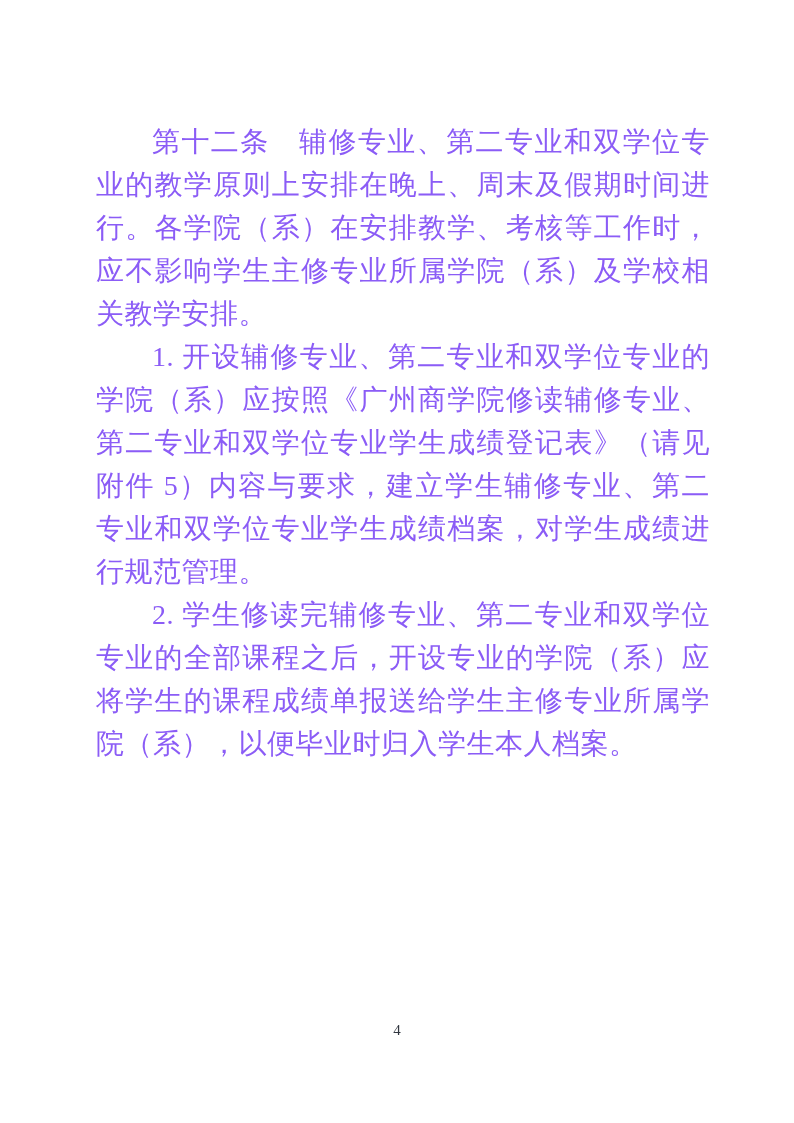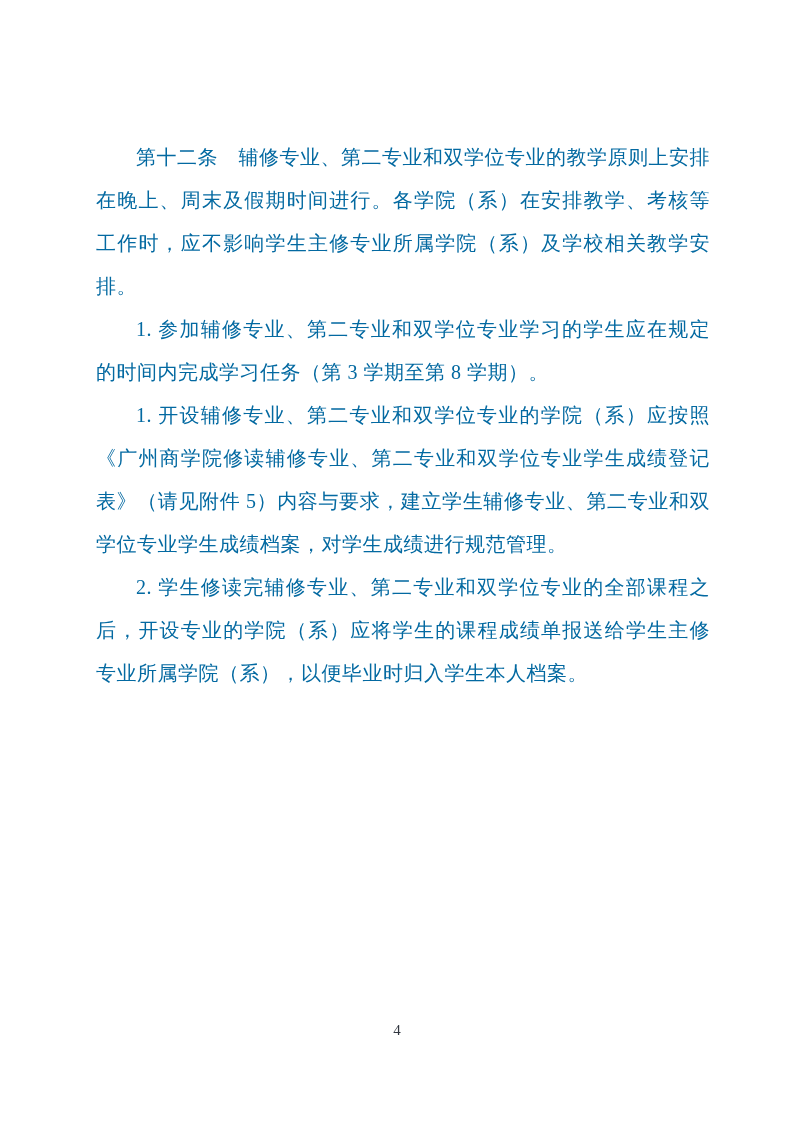--- a/index.html
+++ b/index.html
@@ -11,25 +11,25 @@
     position: relative;
     width: 794px;
     height: 1123px;
     background: #ffffff;
     overflow: hidden;
     font-family: "Liberation Serif", "DejaVu Serif", serif;
   }
   .content {
     position: absolute;
     left: 96px;
-    top: 136px;
+    top: 120px;
     width: 614px;
-    font-size: 20px;
+    font-size: 28px;
     line-height: 43px;
-    color: #0369a1;
+    color: #8b5cf6;
     text-align: justify;
     text-justify: inter-ideograph;
     letter-spacing: 0.5px;
   }
   .content p {
     margin: 0;
     padding: 0;
     text-indent: 2em;
   }
   .content p.chapter-heading {
@@ -50,21 +50,20 @@
 </style>
 </head>
 <body>
 
 <div class="page">
   <div class="content">
     <p>第十二条　辅修专业、第二专业和双学位专业的教学原则上安排在晚上、周末及假期时间进行。各学院（系）在安排教学、考核等工作时，应不影响学生主修专业所属学院（系）及学校相关教学安排。</p>
 
 
 
-    <p>1. 参加辅修专业、第二专业和双学位专业学习的学生应在规定的时间内完成学习任务（第 3 学期至第 8 学期）。</p>
 
 
 
     <p>1. 开设辅修专业、第二专业和双学位专业的学院（系）应按照《广州商学院修读辅修专业、第二专业和双学位专业学生成绩登记表》（请见附件 5）内容与要求，建立学生辅修专业、第二专业和双学位专业学生成绩档案，对学生成绩进行规范管理。</p>
 
     <p>2. 学生修读完辅修专业、第二专业和双学位专业的全部课程之后，开设专业的学院（系）应将学生的课程成绩单报送给学生主修专业所属学院（系），以便毕业时归入学生本人档案。</p>
   </div>
 
   <div class="page-number">4</div>
 </div>

